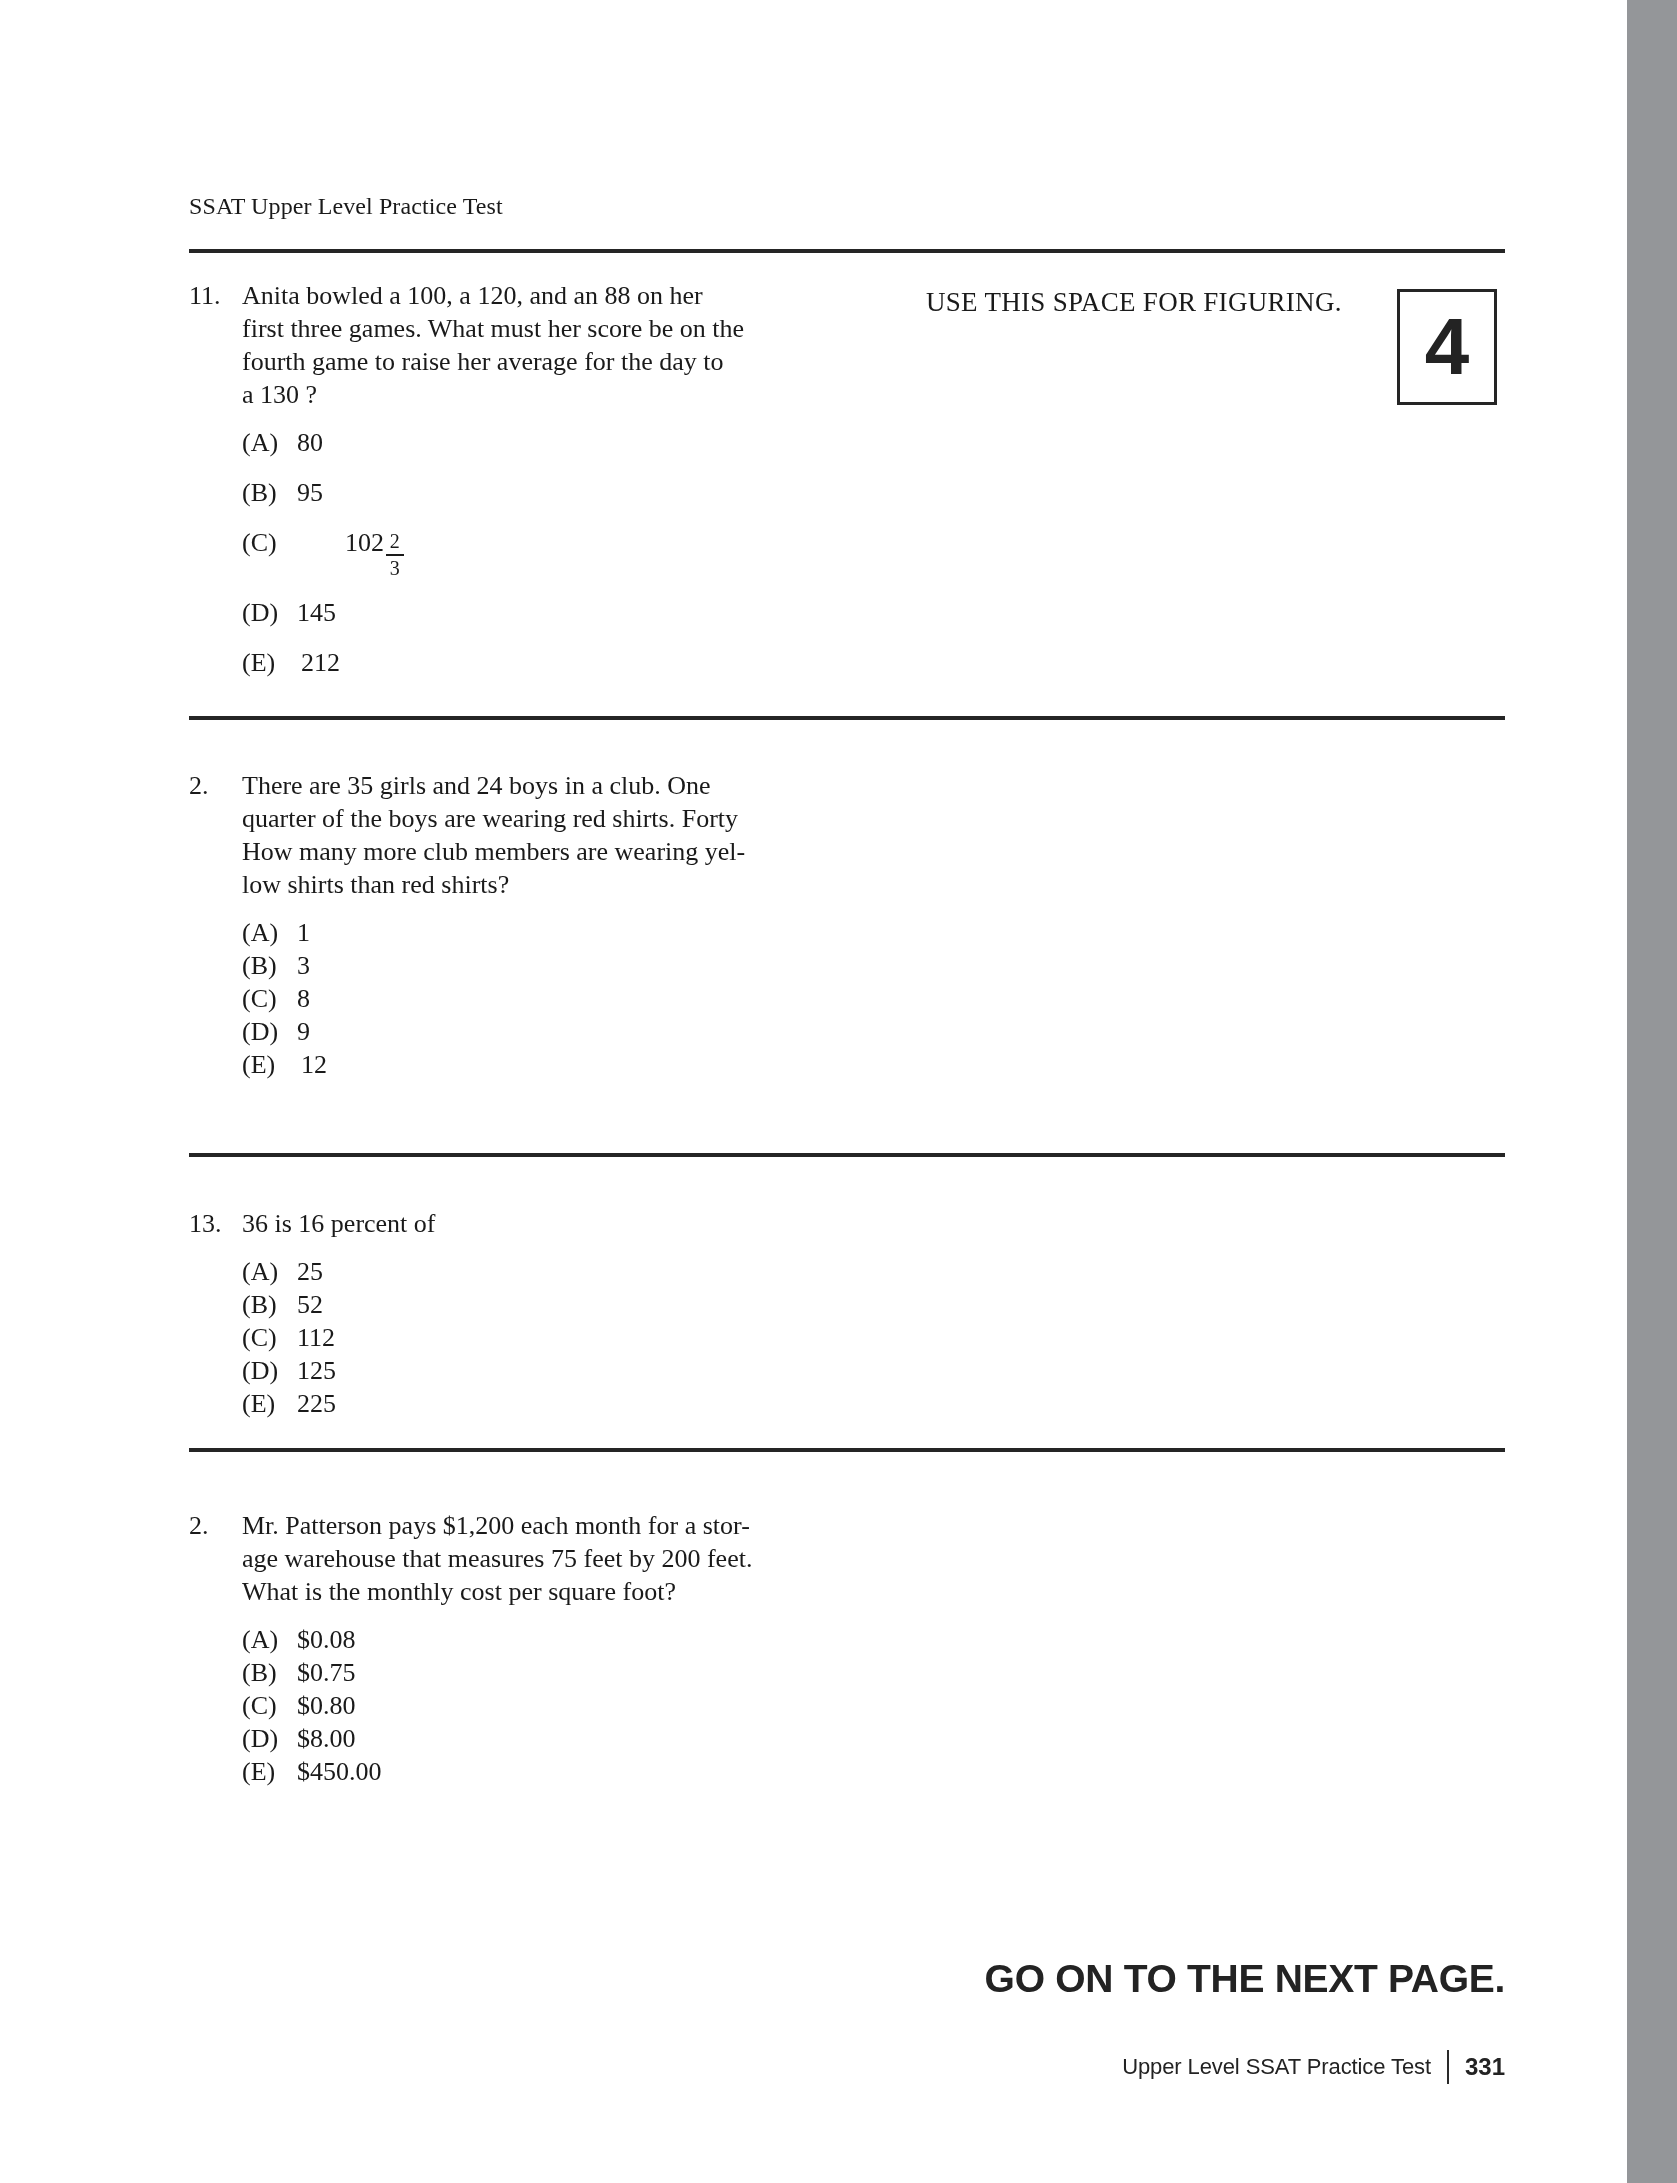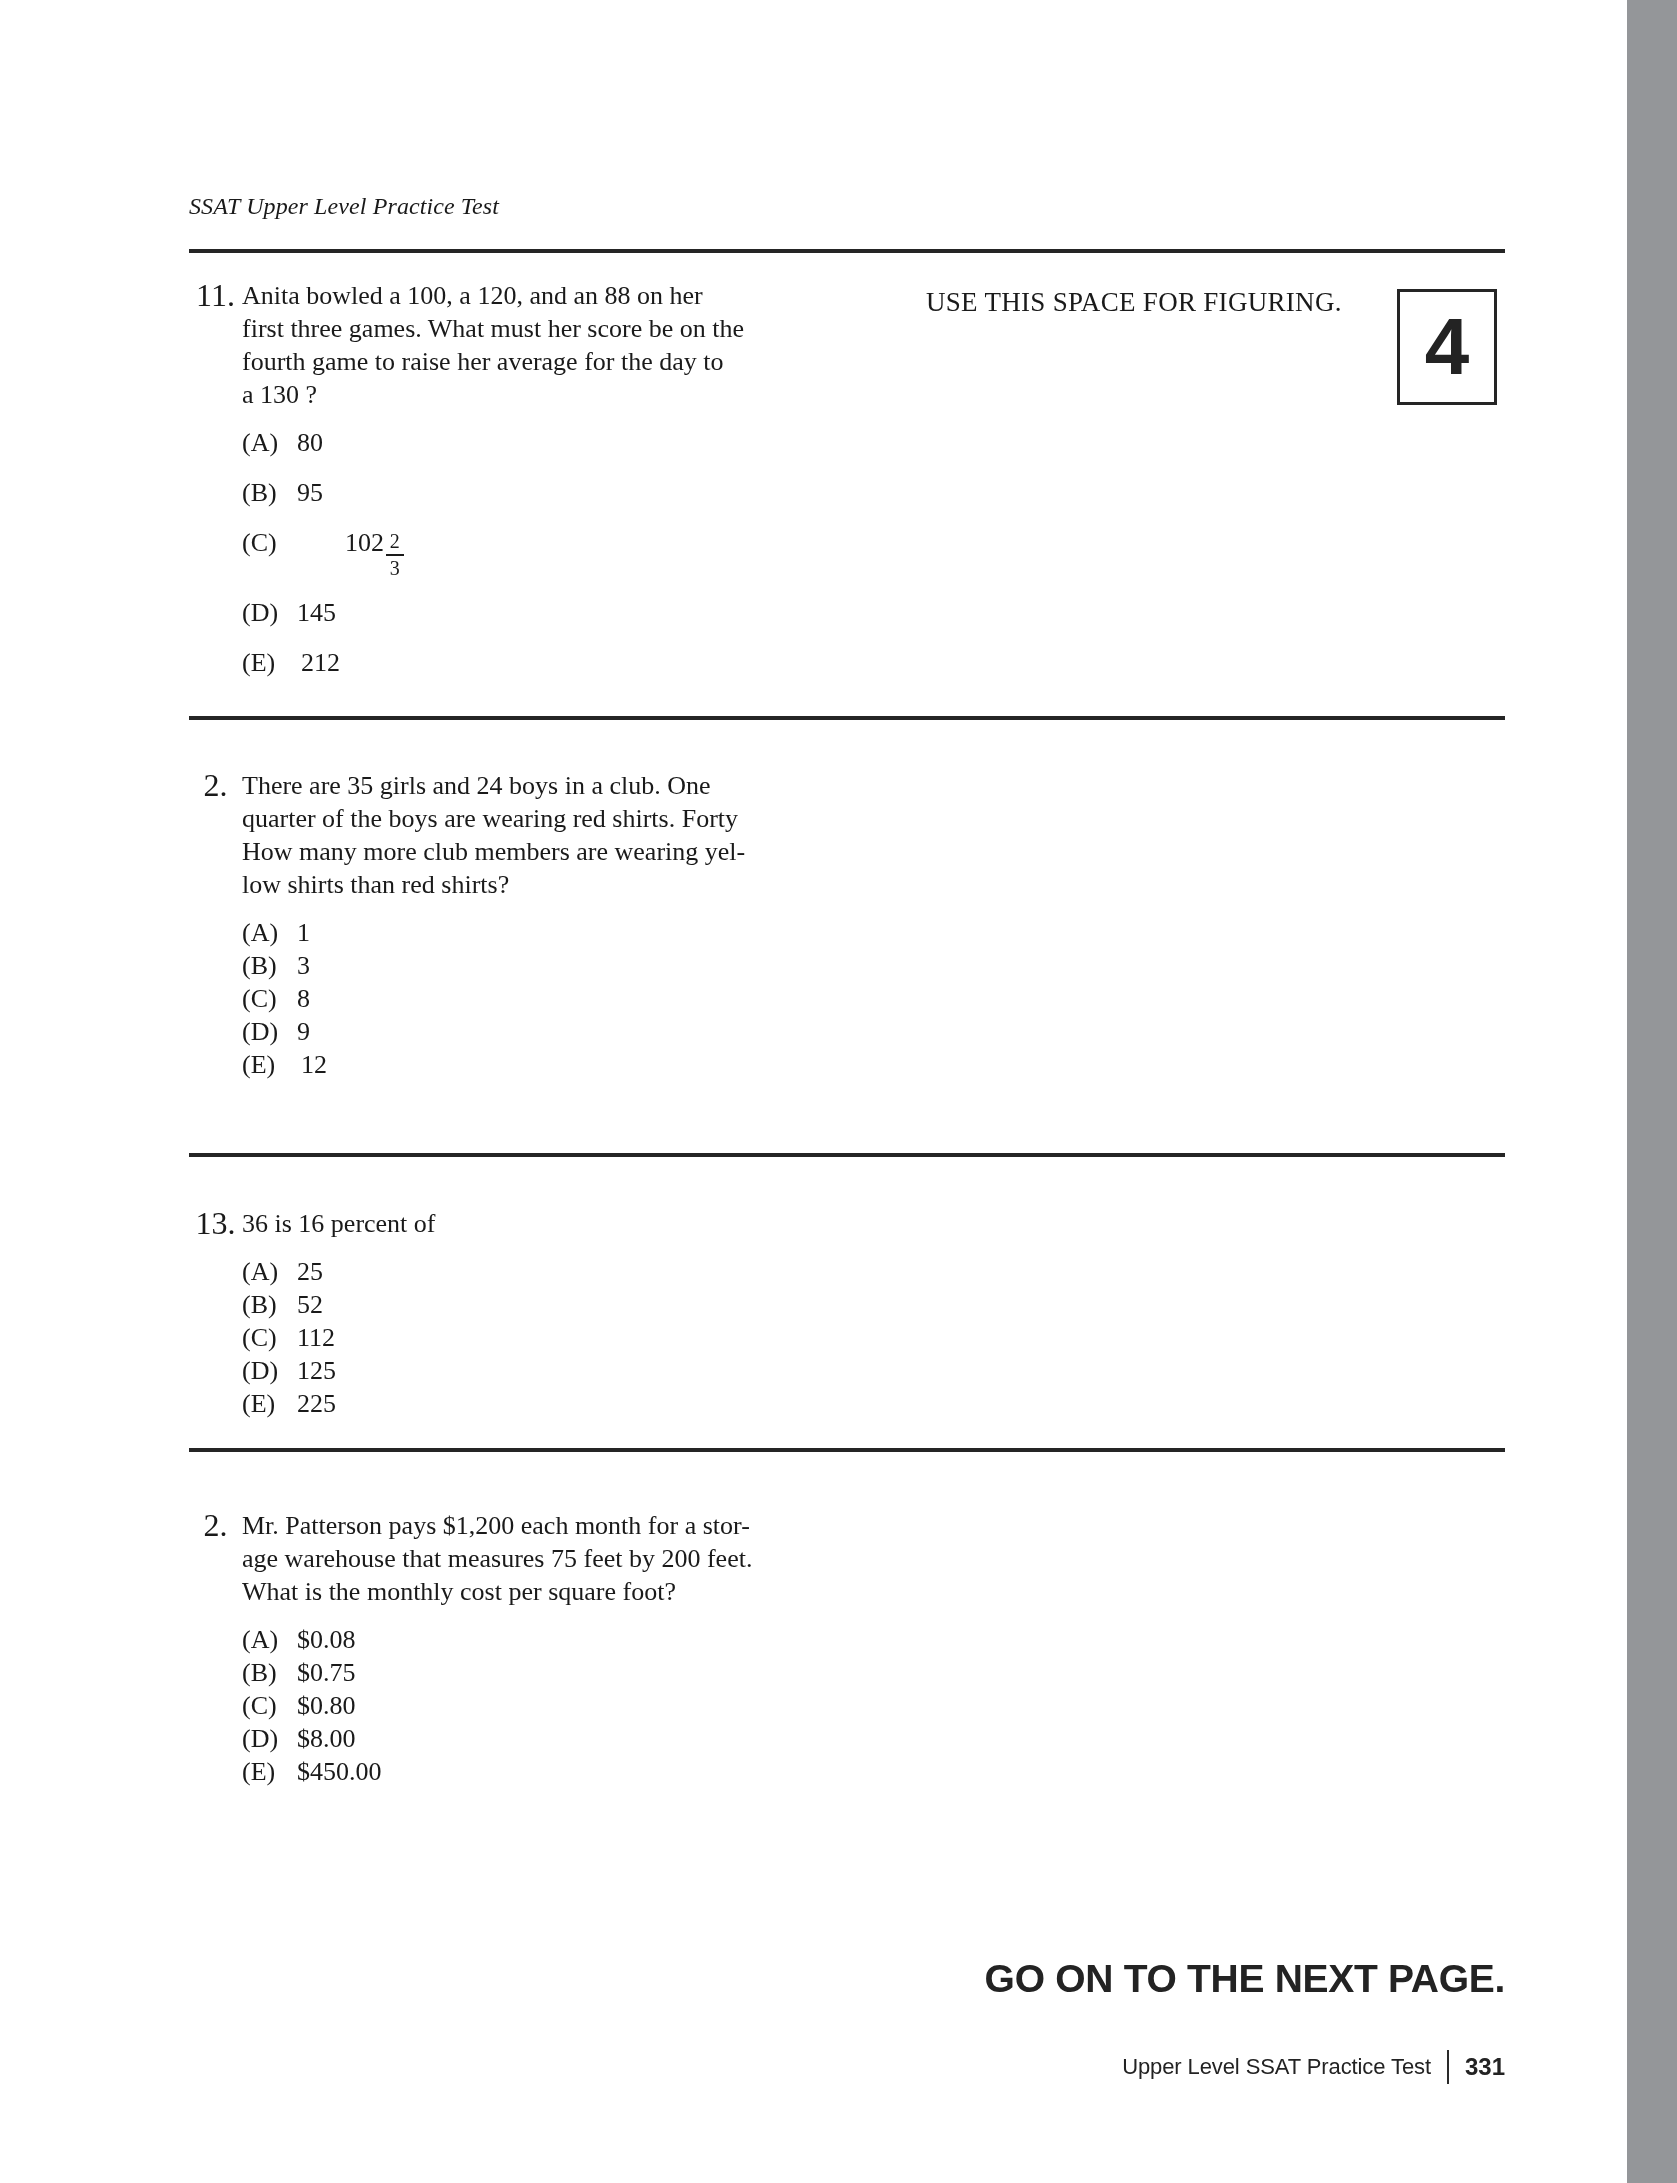--- a/index.html
+++ b/index.html
@@ -30,21 +30,20 @@
     left: 189px;
     top: 0;
     width: 1316px;
     height: 2183px;
   }
   
   .running-head {
     position: absolute;
     left: 0;
     top: 193px;
-    font-style: italic;
     font-size: 24px;
     letter-spacing: 0.1px;
     color: #1a1a1a;
     white-space: nowrap;
   }
   .rule {
     position: absolute;
     left: 0;
     width: 1316px;
     height: 4px;
@@ -100,23 +99,23 @@
   .q13 { top: 1207px; }
   .q14 { top: 1509px; }
 
   .q-head {
     display: flex;
     align-items: flex-start;
   }
   .q-num {
     width: 53px;
     flex: 0 0 53px;
-    font-size: 32px;
+    font-size: 26px;
     line-height: 33px;
-    text-align: center;
+    text-align: left;
     white-space: nowrap;
   }
   .q-stem {
     flex: 1 1 auto;
     font-size: 26px;
     line-height: 33px;
   }
   .q-stem .ln { display: block; white-space: pre; }
 
   

